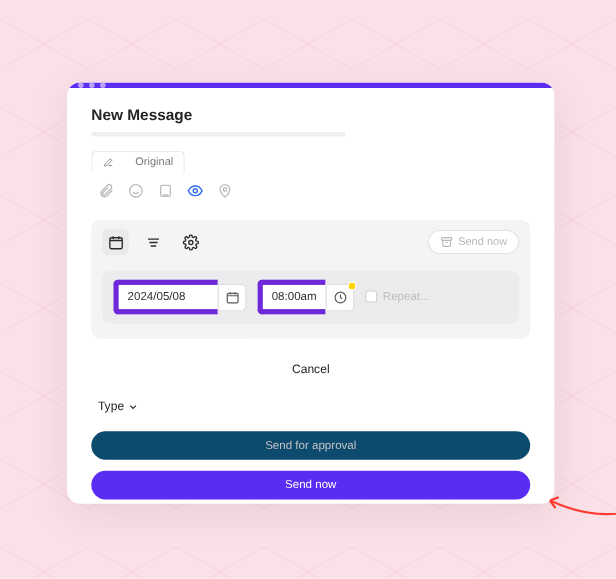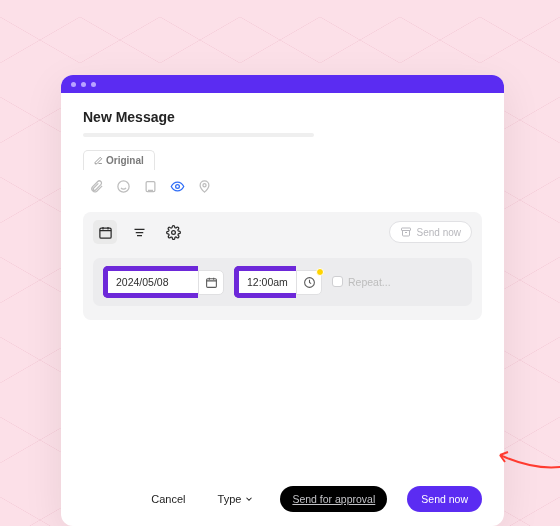--- a/index.html
+++ b/index.html
@@ -16,21 +16,21 @@
       background-image:
         linear-gradient(30deg, transparent 49.5%, #f3c6d4 50%, transparent 50.5%),
         linear-gradient(-30deg, transparent 49.5%, #f3c6d4 50%, transparent 50.5%),
         linear-gradient(90deg, transparent 49.5%, #f3c6d4 50%, transparent 50.5%);
       background-size: 80px 80px;
       opacity: 0.7;
     }
     .modal {
       position: absolute;
       left: 61px; top: 75px;
-      width: 443px; height: 451px;
+      width: 443px; height: 383px;
       background: #ffffff;
       border-radius: 12px;
       box-shadow: 0 10px 40px rgba(0,0,0,0.08);
       overflow: hidden;
       display: flex; flex-direction: column;
     }
     .titlebar {
       height: 18px;
       background: #5b2cf2;
       display: flex; align-items: center;
@@ -56,26 +56,25 @@
       margin-bottom: 12px;
     }
     .tab-row { display: flex; }
     .tab {
       border: 1px solid #e5e5e5;
       border-bottom: none;
       border-radius: 5px 5px 0 0;
       padding: 4px 10px;
       font-size: 10px;
       color: #7a7a7a;
-      display: flex; align-items: center; gap: 3px;
+      display: flex; align-items: center; gap: 20px;
       background: #fff;
       position: relative;
       top: 1px;
       z-index: 2;
-      font-weight: bold;
     }
     .tab svg { width: 9px; height: 9px; }
     .msg-box {
       border: 1px solid #e5e5e5;
       border-radius: 0 5px 5px 5px;
       padding: 10px 12px;
       font-size: 10.5px;
       color: #b6b6b6;
       height: 60px;
     }
@@ -167,41 +166,41 @@
     }
     .repeat .cb {
       width: 11px; height: 11px;
       border: 1px solid #cfcfd2;
       border-radius: 3px;
       background: #fff;
     }
     .footer {
       margin-top: auto;
       display: flex; justify-content: flex-end;
-      gap: 20px;
+      gap: 10px;
       padding-top: 16px;
+      flex-direction: column;
     }
     .link-btn {
       font-size: 11px; color: #222; background: none; border: none;
       padding: 6px 6px;
     }
     .save-btn {
       font-size: 11px; color: #222; background: none; border: none;
       padding: 6px 6px;
       display: flex; align-items: center; gap: 3px;
     }
     .save-btn svg { width: 10px; height: 10px; }
     .approval-btn {
-      background: #000000;
+      background: #0c4a6e;
       color: #c3c3c7;
       border: none;
       border-radius: 16px;
       padding: 7px 12px;
       font-size: 10.5px;
-      text-decoration: underline;
     }
     .send-btn {
       background: #5b2cf2;
       color: #fff;
       border: none;
       border-radius: 16px;
       padding: 7px 14px;
       font-size: 10.5px;
       font-weight: 500;
     }
@@ -290,21 +289,21 @@
 
       <div class="sched-row">
         <div class="field date">2024/05/08</div>
         <div class="icon-btn">
           <svg viewBox="0 0 24 24" fill="none" stroke="currentColor" stroke-width="2">
               <rect x="3" y="5" width="18" height="16" rx="2"></rect>
               <path d="M3 9h18M8 3v4M16 3v4"></path>
             </svg>
         </div>
         <div class="gap"></div>
-        <div class="field time">12:00am</div>
+        <div class="field time">08:00am</div>
         <div class="clock-btn">
           <svg viewBox="0 0 24 24" fill="none" stroke="currentColor" stroke-width="2">
               <circle cx="12" cy="12" r="9"></circle>
               <path d="M12 7v5l3 2"></path>
             </svg>
           <div class="badge"></div>
         </div>
         <div class="repeat">
           <div class="cb"></div>
           <span>Repeat...</span>

